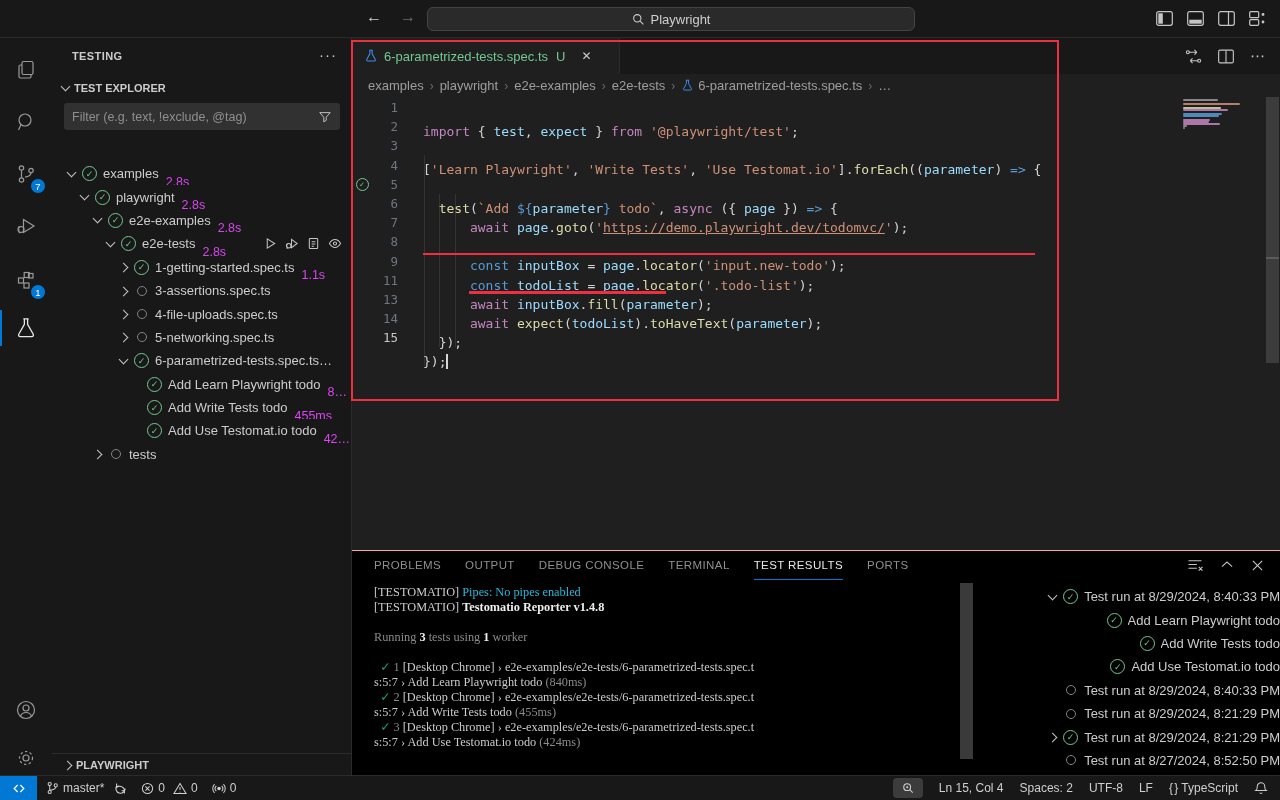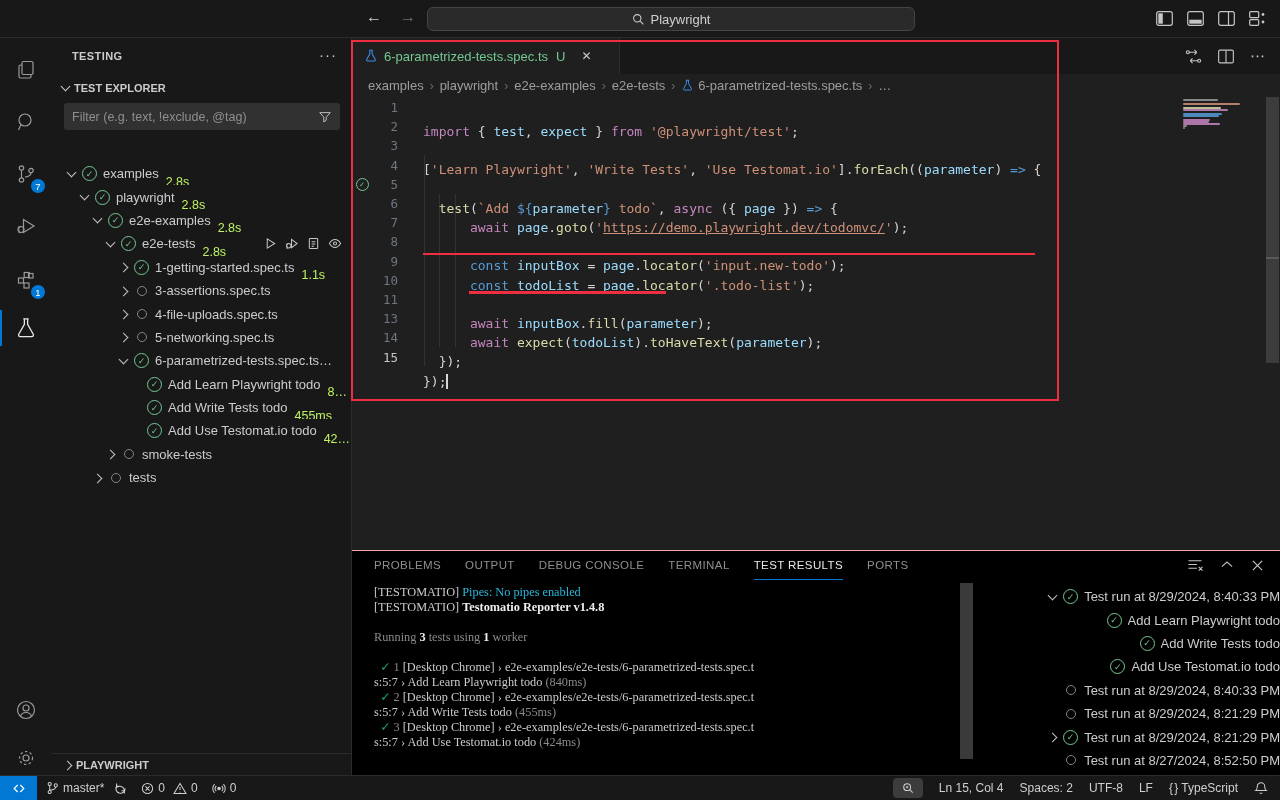--- a/index.html
+++ b/index.html
@@ -39,21 +39,21 @@
 
   .trow { display:flex; align-items:center; height:23.4px; font-size:13px; color:#cccccc; white-space:nowrap; overflow:hidden; cursor:pointer; }
   .chev { width:16px; height:16px; flex:none; position:relative; }
   .chev.down::before { content:""; position:absolute; left:4px; top:3px; width:6px; height:6px; border-right:1.3px solid #c5c5c5; border-bottom:1.3px solid #c5c5c5; transform:rotate(45deg); }
   .chev.right::before { content:""; position:absolute; left:4px; top:5px; width:6px; height:6px; border-right:1.3px solid #c5c5c5; border-bottom:1.3px solid #c5c5c5; transform:rotate(-45deg); }
   .ti { width:15px; height:15px; flex:none; margin:0 6px 0 2px; display:flex; align-items:center; justify-content:center; }
   .ti-pass { border:1.2px solid #73c991; border-radius:50%; color:#73c991; font-size:9px; }
   .ti-pass::before { content:"✓"; }
   .ti-circle::before { content:""; width:8px; height:8px; border:1.2px solid #848484; border-radius:50%; }
   .tl { overflow:hidden; text-overflow:clip; }
-  .td { color:#bef264; margin-left:7px; font-size:12.5px; flex:none;margin-top:16px; }
+  .td { color:#d946ef; margin-left:7px; font-size:12.5px; flex:none;margin-top:16px; }
   .tacts { margin-left:auto; padding-right:10px; display:flex; gap:8px; align-items:center; flex:none; }
   .tacts svg { stroke:#c5c5c5; fill:none; stroke-width:1.1; }
 
   .sb-bottom { position:absolute; left:0; bottom:0; width:300px; height:22px; border-top:1px solid #2b2b2b; display:flex; align-items:center; font-size:11px; font-weight:bold; color:#cccccc; }
 
   
   .main { position:absolute; left:352px; top:38px; width:928px; height:737px; background:#1f1f1f; }
   .tabbar { position:absolute; left:0; top:0; width:928px; height:36px; background:#181818; display:flex; }
   .tab { width:268px; height:36px; background:#1f1f1f; border-right:1px solid #2b2b2b; display:flex; align-items:center; padding:0 10px 0 12px; gap:6px; font-size:13px; cursor:pointer; }
   .tab-name { color:#73c991; }
@@ -308,25 +308,20 @@
       <div class="trow" style="padding-left:93px">
         <span class="ti ti-pass"></span>
         <span class="tl">Add Write Tests todo</span>
         <span class="td">455ms</span>
       </div>
       <div class="trow" style="padding-left:93px">
         <span class="ti ti-pass"></span>
         <span class="tl">Add Use Testomat.io todo</span>
         <span class="td">42…</span>
       </div>
-      <div class="trow" style="padding-left:51px">
-        <span class="chev right"></span>
-        <span class="ti ti-circle"></span>
-        <span class="tl">smoke-tests</span>
-      </div>
       <div class="trow" style="padding-left:38px">
         <span class="chev right"></span>
         <span class="ti ti-circle"></span>
         <span class="tl">tests</span>
       </div>
     </div>
   <div class="sb-bottom">
     <span class="chev right" style="margin-left:8px"></span>
     <span>PLAYWRIGHT</span>
   </div>
@@ -378,21 +373,20 @@
     <div id="code-lines">
         <div class="cl"><span class="dec"></span><span class="ln">1</span><span class="ct"><span class="tk-kw">import </span><span class="tk-pl">{ </span><span class="tk-vr">test</span><span class="tk-pl">, </span><span class="tk-vr">expect</span><span class="tk-pl"> } </span><span class="tk-kw">from </span><span class="tk-st">'@playwright/test'</span><span class="tk-pl">;</span></span></div>
         <div class="cl"><span class="dec"></span><span class="ln">2</span><span class="ct"></span></div>
         <div class="cl"><span class="dec"></span><span class="ln">3</span><span class="ct"><span class="tk-pl">[</span><span class="tk-st">'Learn Playwright'</span><span class="tk-pl">, </span><span class="tk-st">'Write Tests'</span><span class="tk-pl">, </span><span class="tk-st">'Use Testomat.io'</span><span class="tk-pl">].</span><span class="tk-fn">forEach</span><span class="tk-pl">((</span><span class="tk-vr">parameter</span><span class="tk-pl">) </span><span class="tk-kb">=&gt;</span><span class="tk-pl"> {</span></span></div>
         <div class="cl"><span class="dec"></span><span class="ln">4</span><span class="ct"></span></div>
         <div class="cl"><span class="dec"><span class="gutter-pass"></span></span><span class="ln">5</span><span class="ct"><span class="tk-pl">  </span><span class="tk-fn">test</span><span class="tk-pl">(</span><span class="tk-st">`Add </span><span class="tk-kb">${</span><span class="tk-vr">parameter</span><span class="tk-kb">}</span><span class="tk-st"> todo`</span><span class="tk-pl">, </span><span class="tk-kw">async</span><span class="tk-pl"> ({ </span><span class="tk-vr">page</span><span class="tk-pl"> }) </span><span class="tk-kb">=&gt;</span><span class="tk-pl"> {</span></span></div>
         <div class="cl"><span class="dec"></span><span class="ln">6</span><span class="ct"><span class="tk-pl">      </span><span class="tk-kw">await </span><span class="tk-vr">page</span><span class="tk-pl">.</span><span class="tk-fn">goto</span><span class="tk-pl">(</span><span class="tk-st">'</span><span class="tk-lk">https://demo.playwright.dev/todomvc/</span><span class="tk-st">'</span><span class="tk-pl">);</span></span></div>
         <div class="cl"><span class="dec"></span><span class="ln">7</span><span class="ct"></span></div>
         <div class="cl"><span class="dec"></span><span class="ln">8</span><span class="ct"><span class="tk-pl">      </span><span class="tk-kb">const </span><span class="tk-vr">inputBox</span><span class="tk-pl"> = </span><span class="tk-vr">page</span><span class="tk-pl">.</span><span class="tk-fn">locator</span><span class="tk-pl">(</span><span class="tk-st">'input.new-todo'</span><span class="tk-pl">);</span></span></div>
         <div class="cl"><span class="dec"></span><span class="ln">9</span><span class="ct"><span class="tk-pl">      </span><span class="tk-kb">const </span><span class="tk-vr">todoList</span><span class="tk-pl"> = </span><span class="tk-vr">page</span><span class="tk-pl">.</span><span class="tk-fn">locator</span><span class="tk-pl">(</span><span class="tk-st">'.todo-list'</span><span class="tk-pl">);</span></span></div>
-        <div class="cl"><span class="dec"></span><span class="ln">10</span><span class="ct"></span></div>
         <div class="cl"><span class="dec"></span><span class="ln">11</span><span class="ct"><span class="tk-pl">      </span><span class="tk-kw">await </span><span class="tk-vr">inputBox</span><span class="tk-pl">.</span><span class="tk-fn">fill</span><span class="tk-pl">(</span><span class="tk-vr">parameter</span><span class="tk-pl">);</span></span></div>
         <div class="cl"><span class="dec"></span><span class="ln">13</span><span class="ct"><span class="tk-pl">      </span><span class="tk-kw">await </span><span class="tk-fn">expect</span><span class="tk-pl">(</span><span class="tk-vr">todoList</span><span class="tk-pl">).</span><span class="tk-fn">toHaveText</span><span class="tk-pl">(</span><span class="tk-vr">parameter</span><span class="tk-pl">);</span></span></div>
         <div class="cl"><span class="dec"></span><span class="ln">14</span><span class="ct"><span class="tk-pl">  });</span></span></div>
         <div class="cl"><span class="dec"></span><span class="ln active">15</span><span class="ct"><span class="tk-pl">});</span><span class="cursor"></span></span></div>
       </div>
     <div class="minimap" id="minimap">
         <div class="mm-line" style="width:34.56px;background:#999999"></div>
         <div class="mm-line" style="width:0px;background:transparent"></div>
         <div class="mm-line" style="width:56.879999999999995px;background:#CE9178"></div>
         <div class="mm-line" style="width:0px;background:transparent"></div>

